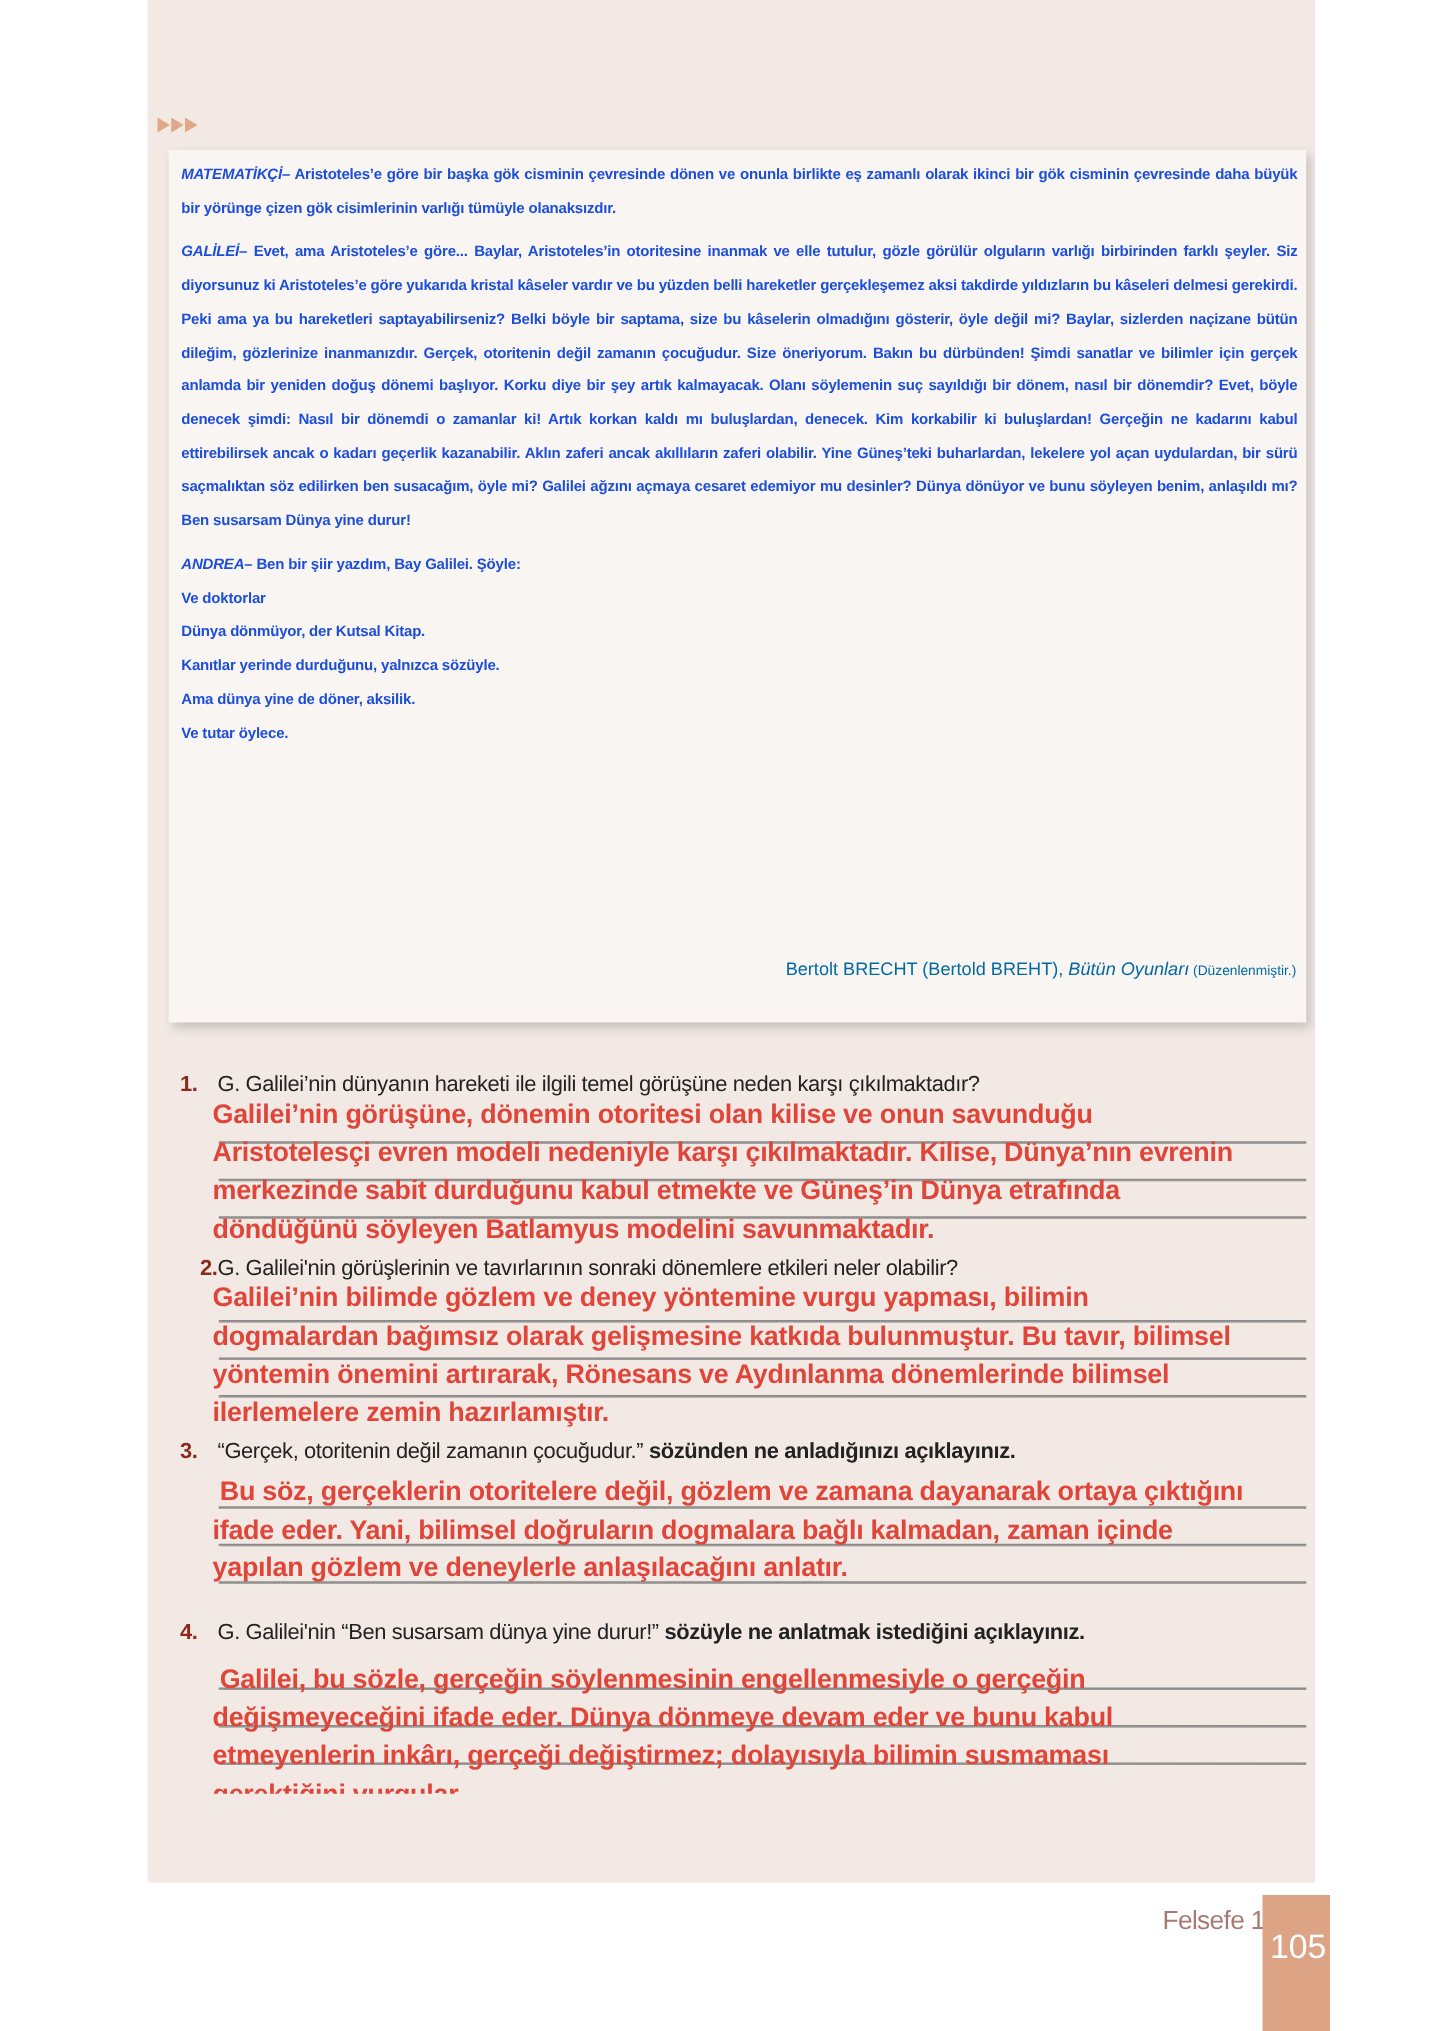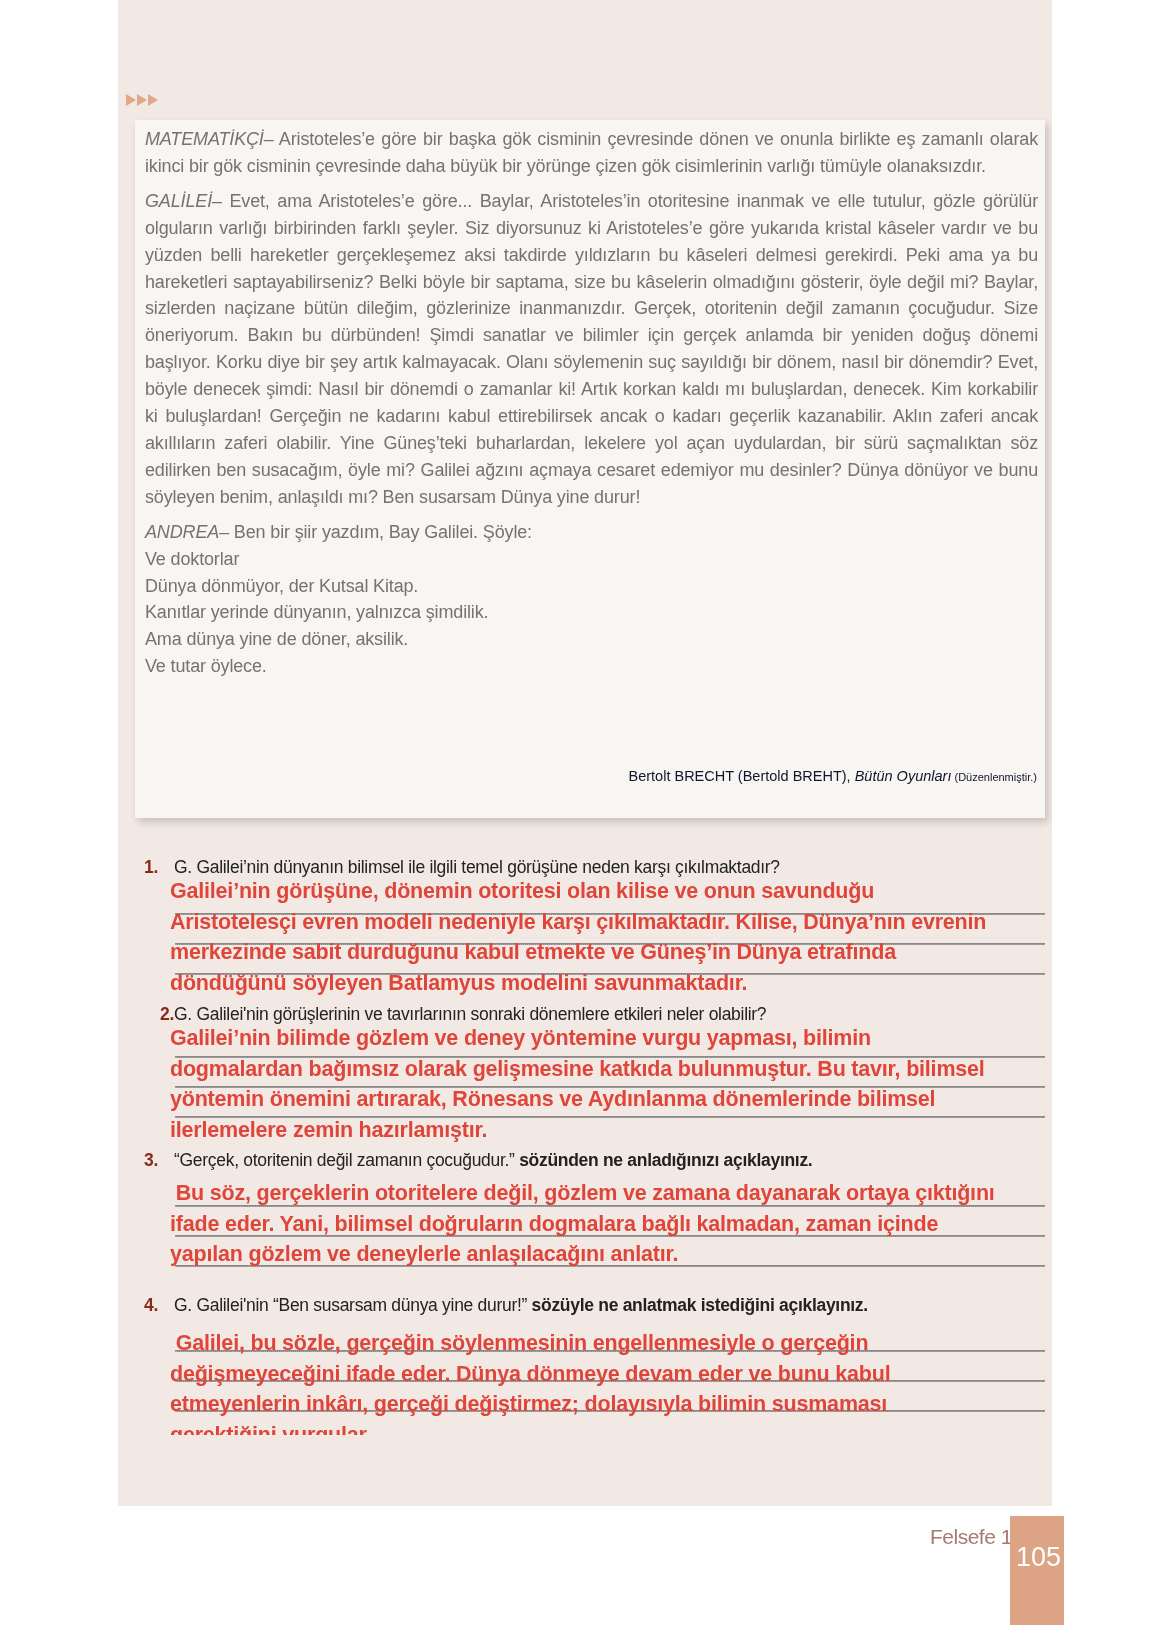--- a/index.html
+++ b/index.html
@@ -19,28 +19,28 @@
     border-left: 10px solid #e0a888; display: block;
   }
   .card {
     position: absolute; left: 135px; top: 120px; width: 910px; height: 698px;
     background: #f8f5f3;
     box-shadow: 3px 4px 8px rgba(0,0,0,0.18);
   }
   .card-text {
     position: absolute; left: 10px; top: 6px; width: 893px;
     font-family: "Liberation Sans Narrow", "Liberation Sans", sans-serif;
-    font-size: 18px; line-height: 26.9px; color: #737373;
-    text-align: justify; letter-spacing: -0.15px;
+    font-size: 12px; line-height: 26.9px; color: #1d4ed8;
+    text-align: justify; letter-spacing: -0.15px; font-weight: bold;
   }
   .card-text p { margin: 0 0 8px 0; }
   .speaker { font-style: italic; }
   .poem-line { display: block; text-align: left; }
   .citation {
-    position: absolute; right: 8px; top: 648px; font-size: 14.5px; color: #0f172a;
+    position: absolute; right: 8px; top: 648px; font-size: 14.5px; color: #0369a1;
   }
   .citation .book { font-style: italic; }
   .citation .note { font-size: 11px; }
 
   .q {
     position: absolute; left: 144px; font-size: 17.5px; color: #222; letter-spacing: -0.3px;
     white-space: nowrap;
   }
   .q .num { color: #8a2a1e; font-weight: bold; display: inline-block; width: 30px; }
   .q .bold { font-weight: bold; margin-top: 32px; }
@@ -84,32 +84,32 @@
     <p>
       <span class="speaker">MATEMATİKÇİ</span><span>– Aristoteles’e göre bir başka gök cisminin çevresinde dönen ve onunla birlikte eş zamanlı olarak ikinci bir gök cisminin çevresinde daha büyük bir yörünge çizen gök cisimlerinin varlığı tümüyle olanaksızdır.</span>
     </p>
     <p>
       <span class="speaker">GALİLEİ</span><span>– Evet, ama Aristoteles’e göre... Baylar, Aristoteles’in otoritesine inanmak ve elle tutulur, gözle görülür olguların varlığı birbirinden farklı şeyler. Siz diyorsunuz ki Aristoteles’e göre yukarıda kristal kâseler vardır ve bu yüzden belli hareketler gerçekleşemez aksi takdirde yıldızların bu kâseleri delmesi gerekirdi. Peki ama ya bu hareketleri saptayabilirseniz? Belki böyle bir saptama, size bu kâselerin olmadığını gösterir, öyle değil mi? Baylar, sizlerden naçizane bütün dileğim, gözlerinize inanmanızdır. Gerçek, otoritenin değil zamanın çocuğudur. Size öneriyorum. Bakın bu dürbünden! Şimdi sanatlar ve bilimler için gerçek anlamda bir yeniden doğuş dönemi başlıyor. Korku diye bir şey artık kalmayacak. Olanı söylemenin suç sayıldığı bir dönem, nasıl bir dönemdir? Evet, böyle denecek şimdi: Nasıl bir dönemdi o zamanlar ki! Artık korkan kaldı mı buluşlardan, denecek. Kim korkabilir ki buluşlardan! Gerçeğin ne kadarını kabul ettirebilirsek ancak o kadarı geçerlik kazanabilir. Aklın zaferi ancak akıllıların zaferi olabilir. Yine Güneş’teki buharlardan, lekelere yol açan uydulardan, bir sürü saçmalıktan söz edilirken ben susacağım, öyle mi? Galilei ağzını açmaya cesaret edemiyor mu desinler? Dünya dönüyor ve bunu söyleyen benim, anlaşıldı mı? Ben susarsam Dünya yine durur!</span>
     </p>
     <p style="margin-bottom:16px; text-align:left;">
       <span class="speaker">ANDREA</span><span>– Ben bir şiir yazdım, Bay Galilei. Şöyle:</span>
       <span class="poem-line">Ve doktorlar</span>
       <span class="poem-line">Dünya dönmüyor, der Kutsal Kitap.</span>
-      <span class="poem-line">Kanıtlar yerinde dünyanın, yalnızca şimdilik.</span>
+      <span class="poem-line">Kanıtlar yerinde durduğunu, yalnızca sözüyle.</span>
       <span class="poem-line">Ama dünya yine de döner, aksilik.</span>
       <span class="poem-line">Ve tutar öylece.</span>
     </p>
   </div>
   <div class="citation">
     <span>Bertolt BRECHT (Bertold BREHT), </span><span class="book">Bütün Oyunları</span><span class="note"> (Düzenlenmiştir.)</span>
   </div>
 </div>
 
 <div class="q" style="top:857px;">
-  <span class="num">1.</span><span>G. Galilei’nin dünyanın bilimsel ile ilgili temel görüşüne neden karşı çıkılmaktadır?</span>
+  <span class="num">1.</span><span>G. Galilei’nin dünyanın hareketi ile ilgili temel görüşüne neden karşı çıkılmaktadır?</span>
 </div>
 <div class="rule" style="left:175px; top:913px; width:870px;"></div>
 <div class="rule" style="left:175px; top:943px; width:870px;"></div>
 <div class="rule" style="left:175px; top:973px; width:870px;"></div>
 <div class="ans" style="top:876px;">
   <span class="ans-line">Galilei’nin görüşüne, dönemin otoritesi olan kilise ve onun savunduğu</span>
   <span class="ans-line">Aristotelesçi evren modeli nedeniyle karşı çıkılmaktadır. Kilise, Dünya’nın evrenin</span>
   <span class="ans-line">merkezinde sabit durduğunu kabul etmekte ve Güneş’in Dünya etrafında</span>
   <span class="ans-line">döndüğünü söyleyen Batlamyus modelini savunmaktadır.</span>
 </div>

